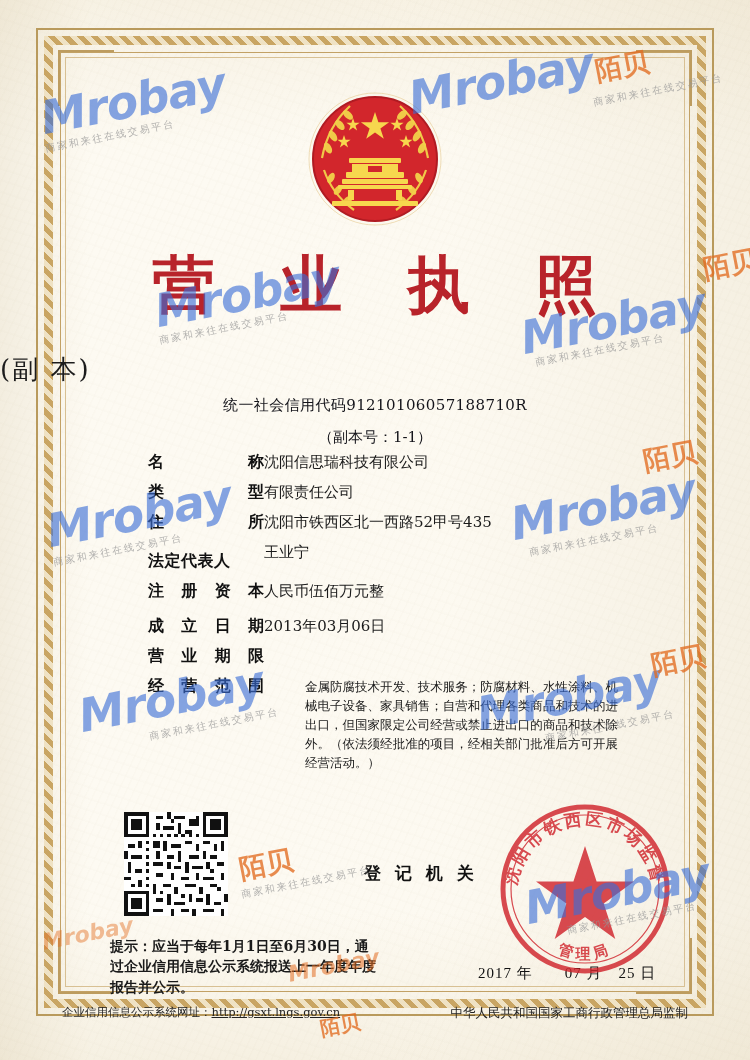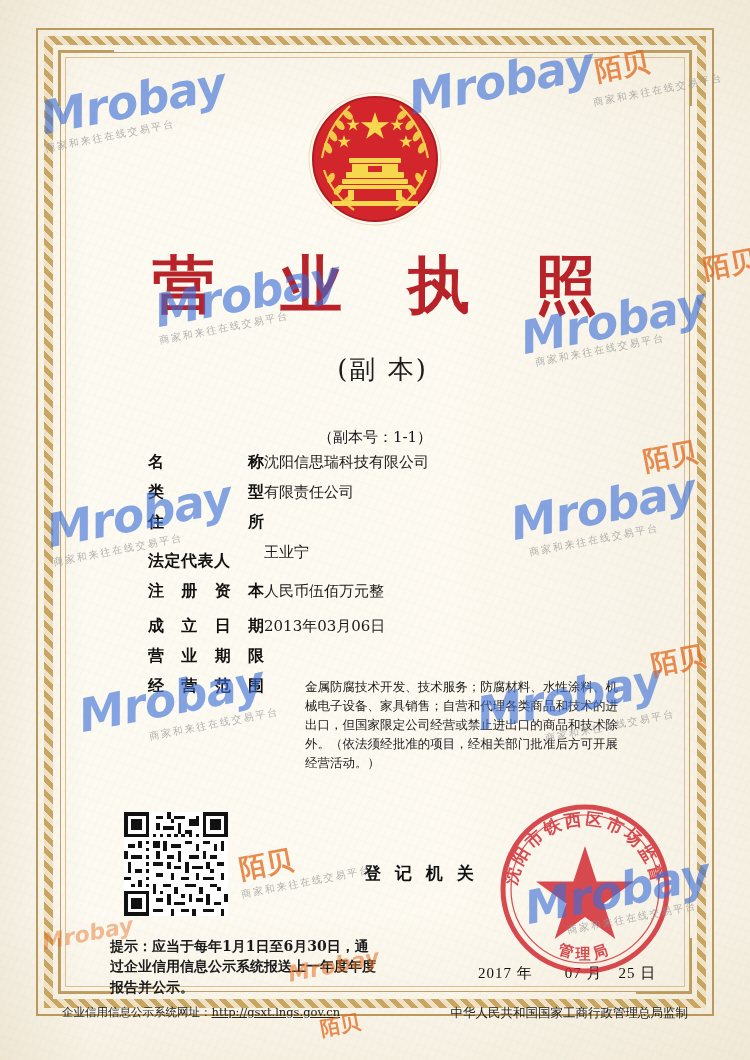--- a/index.html
+++ b/index.html
@@ -90,22 +90,21 @@
     font-family: "DejaVu Serif", serif;
     font-weight: bold;
     font-size: 62px;
     letter-spacing: 22px;
     color: #b8232a;
     text-indent: 22px;
   }
   .subtitle {
     position: absolute;
     top: 352px;
-    left: 15px; right: 0;
-    text-align: center;
+    left: 0; right: 0;
     font-size: 26px;
     color: #1c1c1c;
     letter-spacing: 2px;
     font-family: "DejaVu Serif", serif;
   }
 
   .credit-code {
     position: absolute;
     top: 396px;
     left: 0; right: 0;
@@ -342,20 +341,23 @@
         <rect x="94" y="104" width="6" height="10"></rect>
         <rect x="30" y="115" width="86" height="5" rx="1"></rect>
       </g>
       <circle cx="73" cy="73" r="66" fill="none" stroke="#e6c98f" stroke-width="1" opacity="0.6"></circle>
     </svg>
   </div>
 
   <div class="title">营 业 执 照</div>
   <div class="subtitle">(副 本)</div>
 
+  <div class="credit-code">
+    <span>统一社会信用代码</span><span>91210106057188710R</span>
+  </div>
   <div class="copy-no">（副本号：1-1）</div>
 
   <div class="fields">
     <div class="row">
       <div class="label">
           <span>名</span>
           <span>称</span>
         </div>
       <div class="value">沈阳信思瑞科技有限公司</div>
     </div>
@@ -364,20 +366,21 @@
           <span>类</span>
           <span>型</span>
         </div>
       <div class="value">有限责任公司</div>
     </div>
     <div class="row">
       <div class="label">
           <span>住</span>
           <span>所</span>
         </div>
+      <div class="value">沈阳市铁西区北一西路52甲号435</div>
     </div>
     <div class="row">
       <div class="label" style="letter-spacing:0.5px;display:block;text-align:justify;margin-top:9px;">法定代表人</div>
       <div class="value">王业宁</div>
     </div>
     <div class="row">
       <div class="label">
           <span>注</span>
           <span>册</span>
           <span>资</span>

